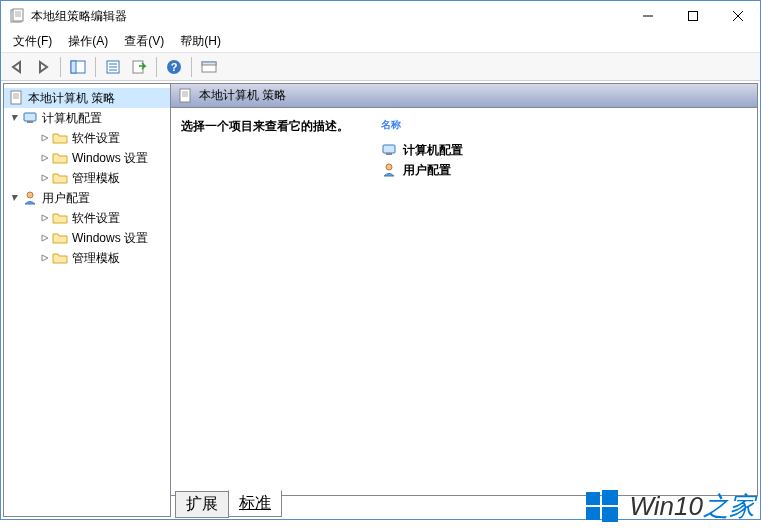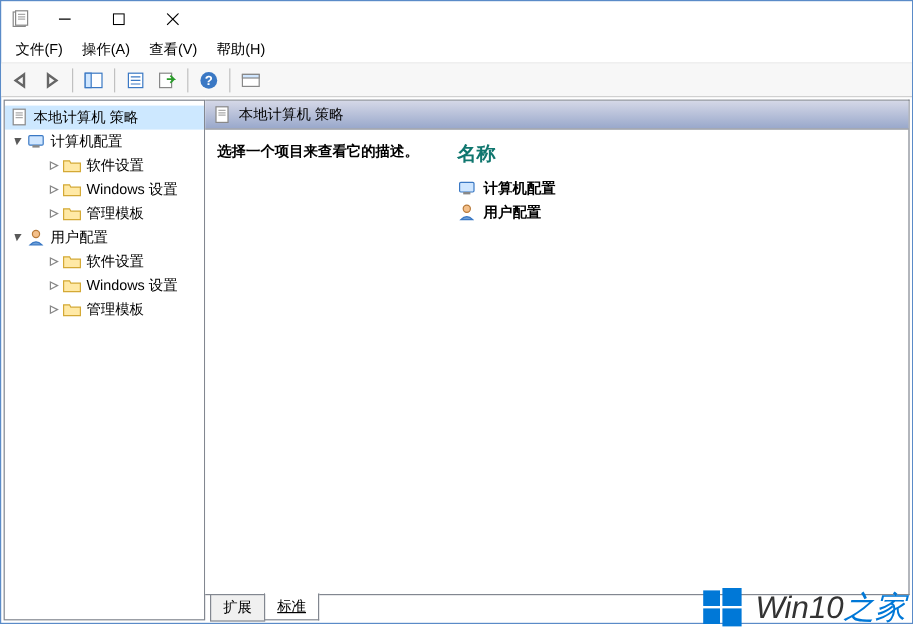--- a/index.html
+++ b/index.html
@@ -24,25 +24,25 @@
 .tree-item.l2 { padding-left: 34px; }
 .expander { width: 14px; height: 14px; display: flex; align-items: center; justify-content: center; font-size: 10px; color: #555; }
 .tree-icon { width: 16px; height: 16px; margin-right: 4px; }
 .right-pane { flex: 1; margin: 2px 2px 2px 0; display: flex; flex-direction: column; position: relative; }
 .content-area { flex: 1; border: 1px solid #828790; border-left: none; background: #fff; display: flex; flex-direction: column; position: relative; }
 .header-bar { height: 24px; background: linear-gradient(#d5d8e7, #99a8cb); display: flex; align-items: center; padding: 0 6px; font-size: 12px; color: #000; border-bottom: 1px solid #828790; }
 .header-bar .hdr-icon { width: 16px; height: 16px; margin-right: 6px; }
 .detail-body { flex: 1; display: flex; padding: 10px 10px; font-size: 12px; color: #000; font-weight: bold; }
 .desc-col { width: 200px; }
 .list-col { flex: 1; }
-.list-header { font-size: 16px; color: #0f766e; margin-bottom: 8px; }
+.list-header { font-size: 10px; color: #3b82f6; margin-bottom: 8px; }
 .list-item { display: flex; align-items: center; height: 20px; gap: 6px; }
 .list-item .li-icon { width: 16px; height: 16px; }
 .tabs { height: 22px; display: flex; align-items: flex-end; padding-left: 4px; margin-top: -1px; }
-.tab { font-size: 12px; padding: 2px 10px; border: 1px solid #828790; background: #fff; margin-right: -1px; position: relative; }
+.tab { font-size: 16px; padding: 2px 10px; border: 1px solid #828790; background: #fff; margin-right: -1px; position: relative; }
 .tab.active { border-top: 1px solid #fff; z-index: 2; text-decoration: underline; }
 .tab.inactive { background: #f0f0f0; top: 1px; }
 .watermark { position: absolute; right: 6px; bottom: 6px; display: flex; align-items: center; gap: 8px; font-family: "Microsoft YaHei", sans-serif; font-style: italic; }
 .watermark .wm-text { font-size: 26px; color: #333; font-weight: 500; }
 .watermark .wm-text .blue { color: #0078d7; }
 svg { display: block; }
 </style>
 </head>
 <body>
 
@@ -51,20 +51,21 @@
   <div class="titlebar">
     <span class="title-icon">
       <svg width="16" height="16">
           <rect x="2" y="2" width="10" height="12" fill="#fff" stroke="#888"></rect>
           <rect x="4" y="1" width="10" height="12" fill="#fff" stroke="#888"></rect>
           <line x1="6" y1="4" x2="12" y2="4" stroke="#aaa"></line>
           <line x1="6" y1="6" x2="12" y2="6" stroke="#aaa"></line>
           <line x1="6" y1="8" x2="12" y2="8" stroke="#aaa"></line>
         </svg>
     </span>
+    <span class="title-text">本地组策略编辑器</span>
     <div class="win-btns">
       <div class="win-btn">
           <svg width="10" height="10">
             <line x1="0" y1="5" x2="10" y2="5" stroke="#000" stroke-width="1"></line>
           </svg>
         </div>
       <div class="win-btn">
           <svg width="10" height="10">
             <rect x="0.5" y="0.5" width="9" height="9" fill="none" stroke="#000" stroke-width="1"></rect>
           </svg>

